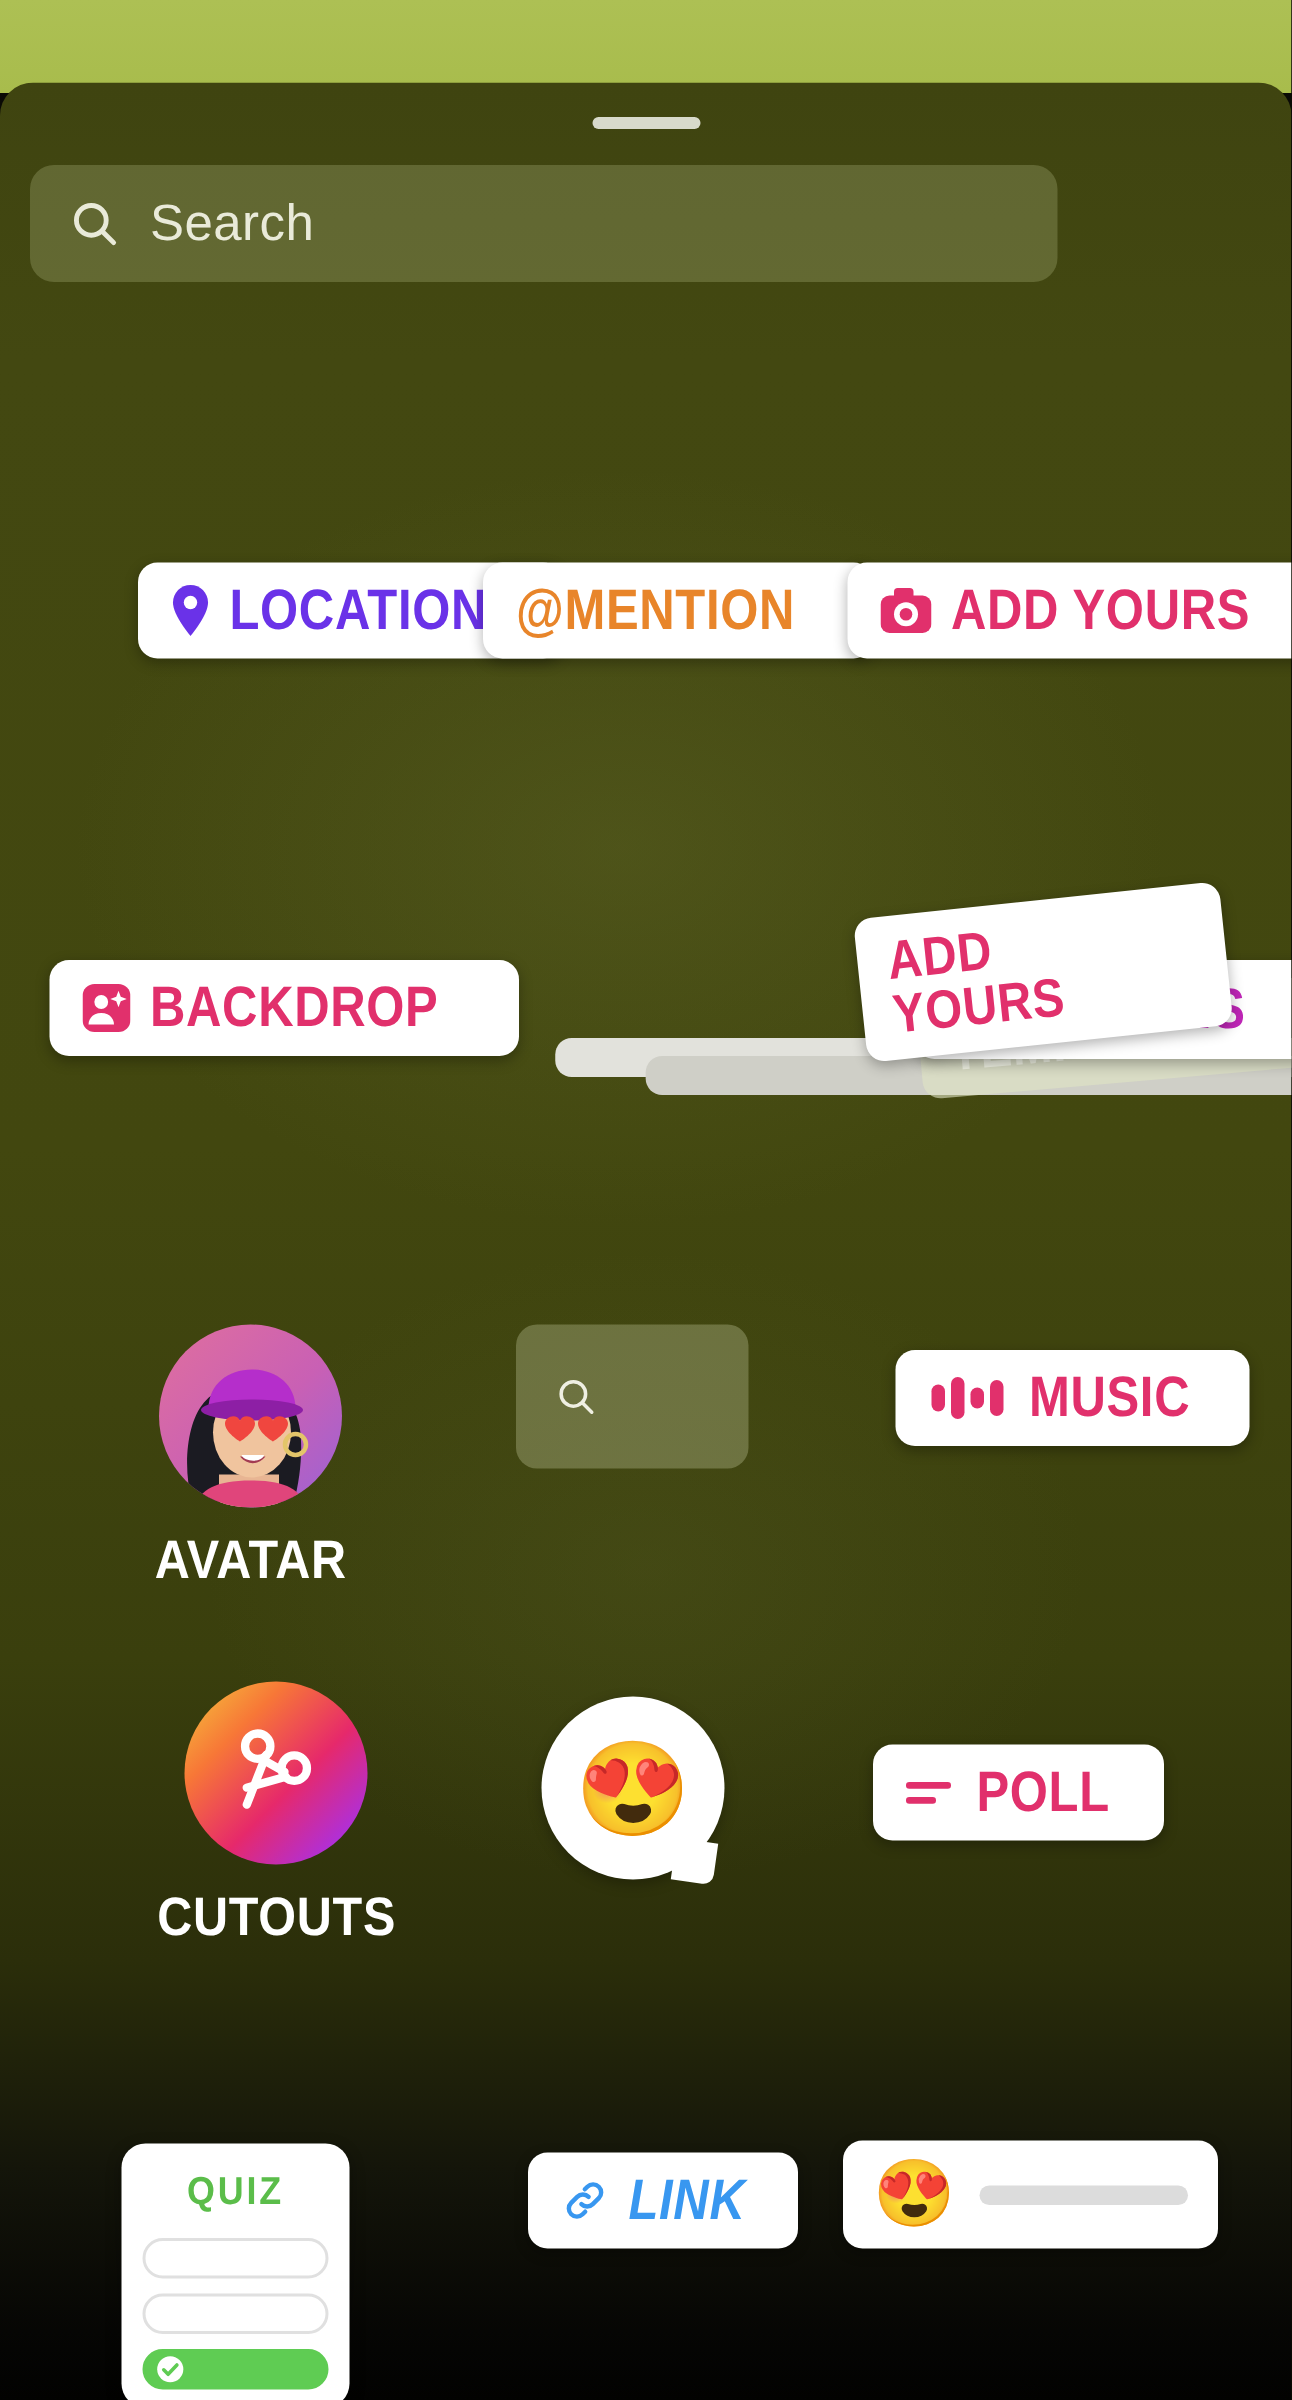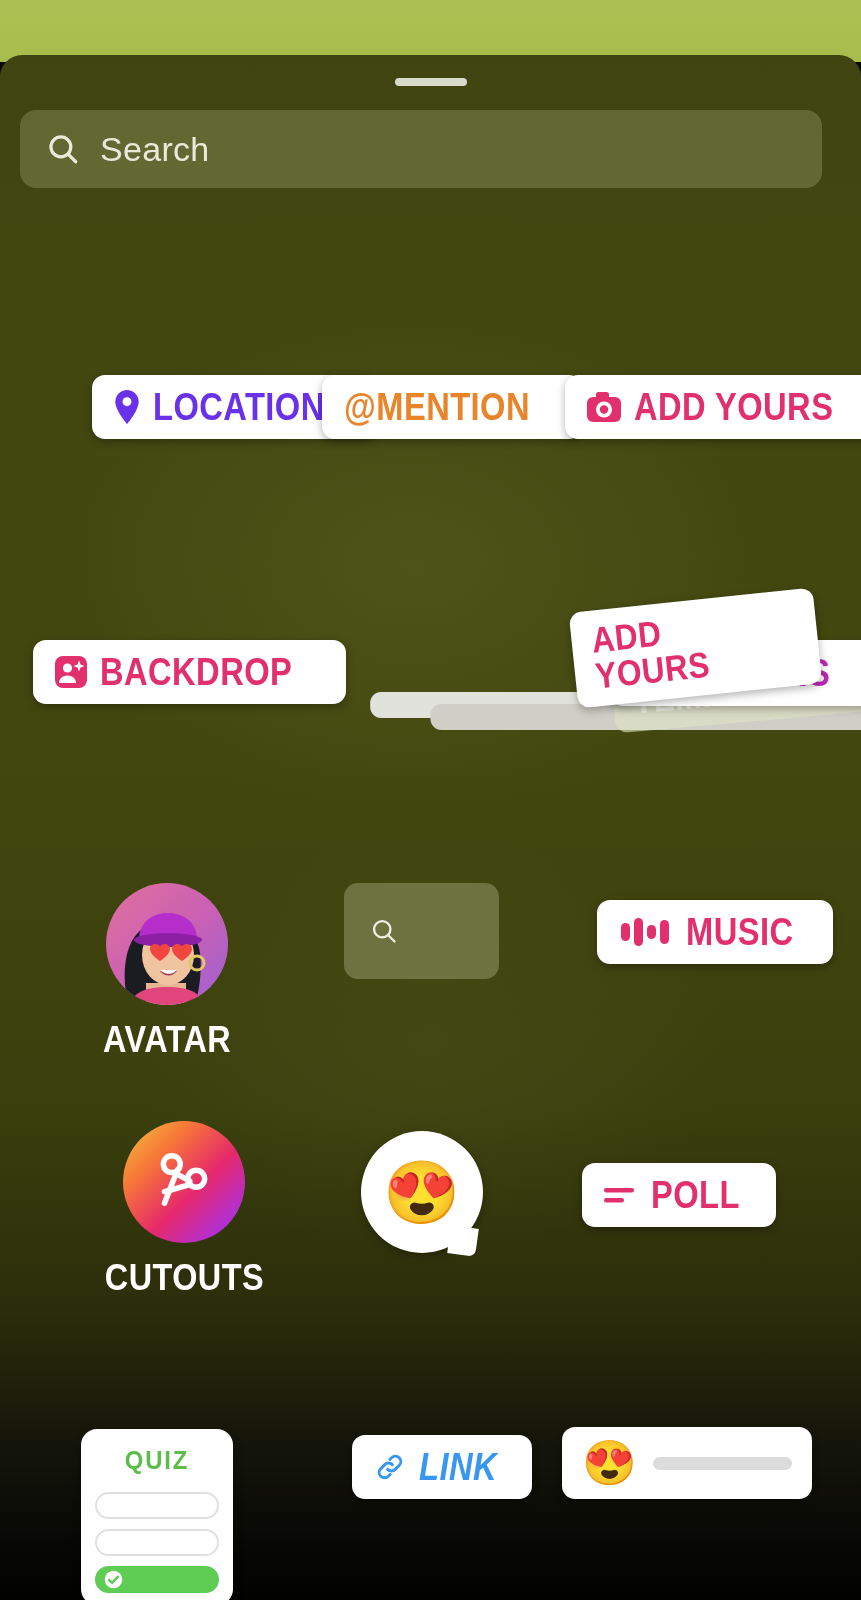--- a/index.html
+++ b/index.html
@@ -38,21 +38,21 @@
   }
 
   .grabber{
     position:absolute; top:23px; left:50%; transform:translateX(-50%);
     width:72px; height:8px; border-radius:4px; background:#d8dacb;
   }
 
   
   .searchbar{
     position:absolute; top:55px; left:20px;
-    width:802px; height:78px; border-radius:16px;
+    width:685px; height:78px; border-radius:16px;
     background:rgba(206,214,160,0.24);
     display:flex; align-items:center; padding:0 26px;
   }
   .searchbar .mag{ width:34px; height:34px; flex:none; }
   .search-ph{
     margin-left:20px; color:#e9ead9; font-size:34px; letter-spacing:0.3px;
   }
 
   
   .grid{ position:absolute; top:190px; left:0; width:861px; }

